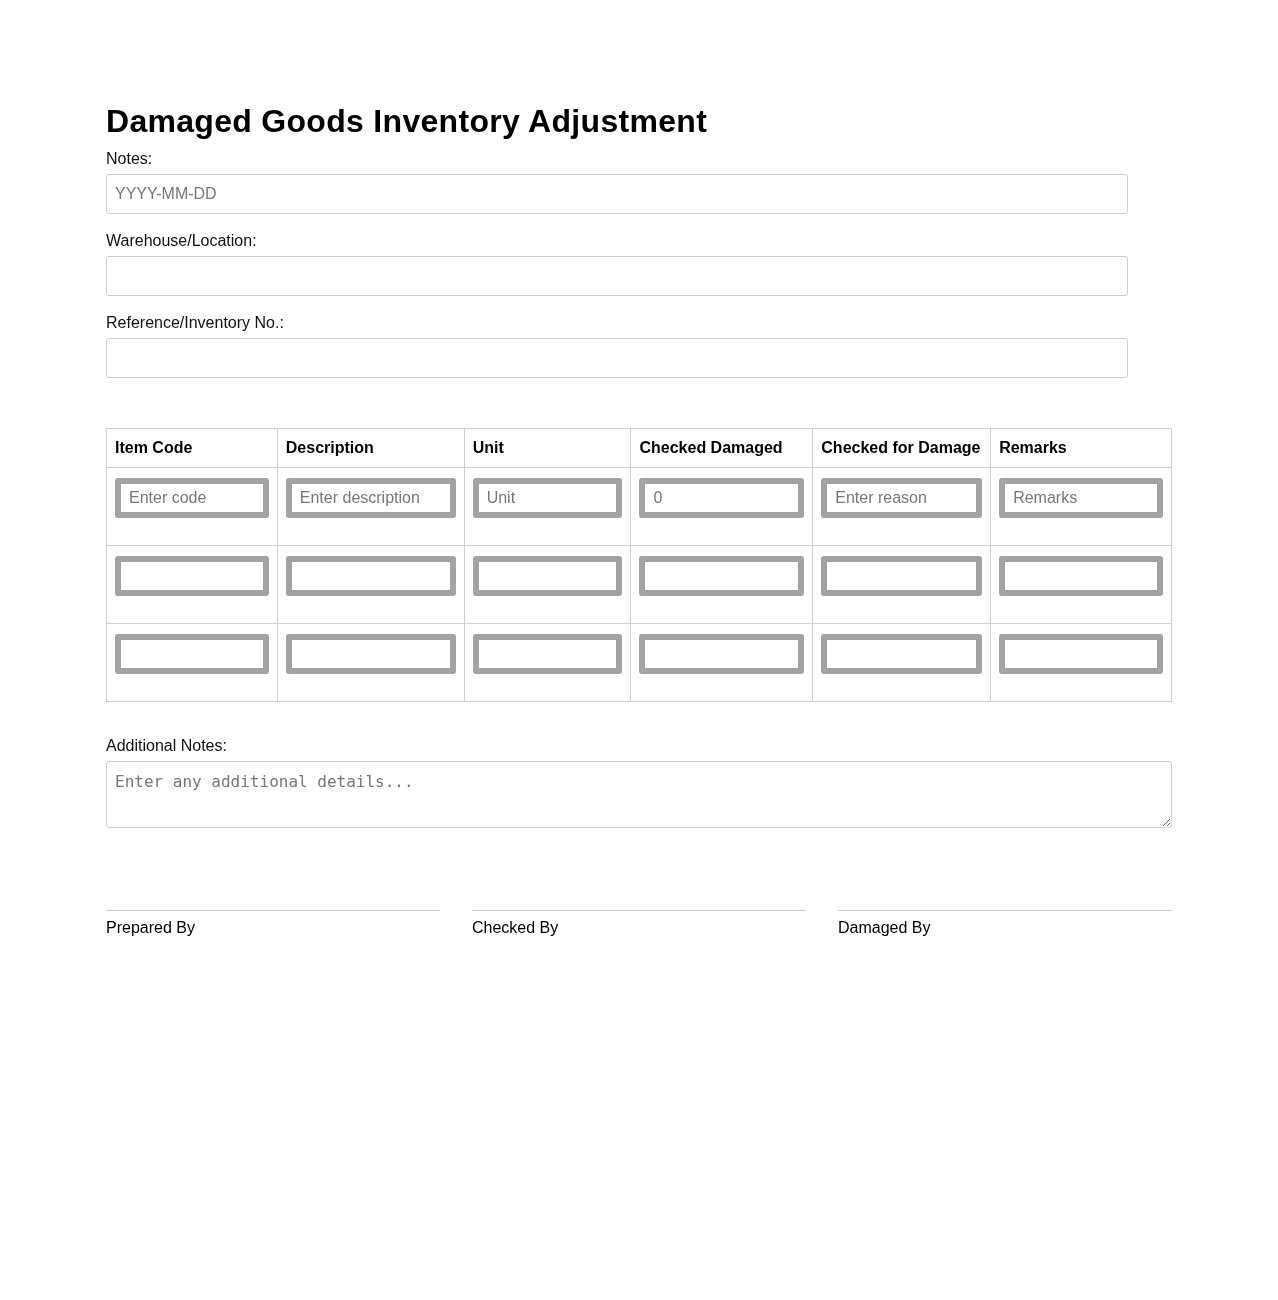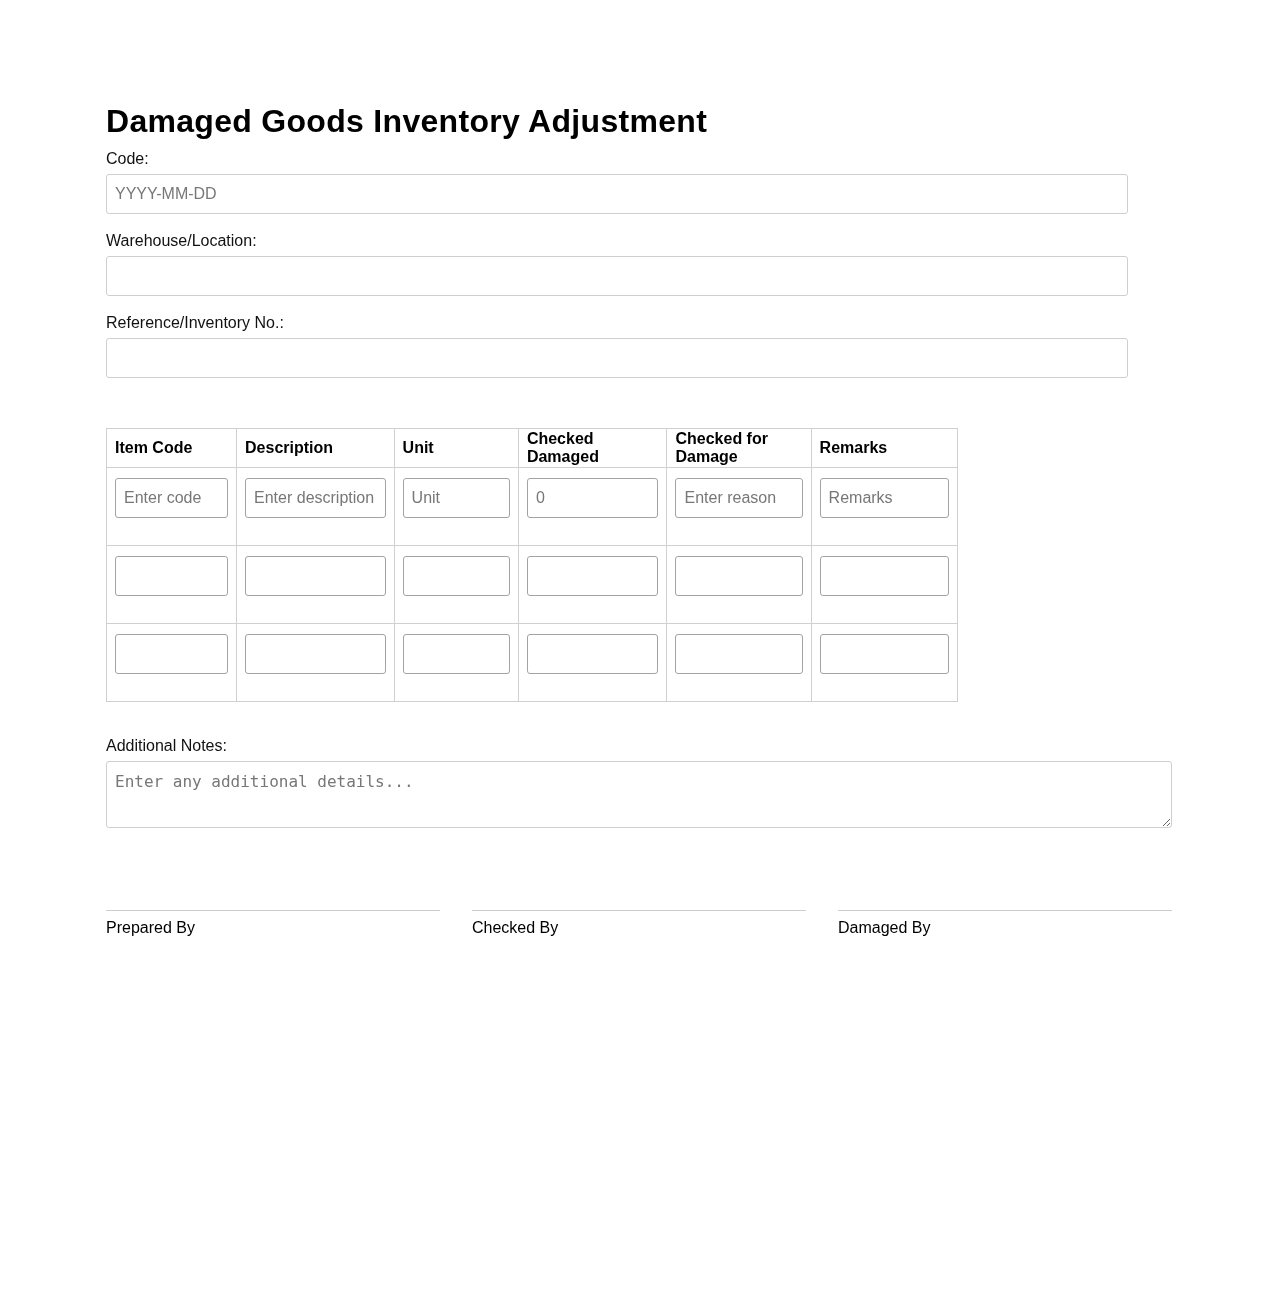--- a/index.html
+++ b/index.html
@@ -2,37 +2,37 @@
 <html><head>
 <meta charset="utf-8">
 <style>
   html, body { margin: 0; padding: 0; background: #ffffff; }
   body { width: 1278px; height: 1300px; font-family: "Liberation Sans", sans-serif; color: #000; }
   .container { position: absolute; left: 106px; top: 0; width: 1066px; }
   h1 { position: absolute; top: 103px; left: 0; margin: 0; font-size: 32px; font-weight: bold; letter-spacing: 0.3px; white-space: nowrap; }
   .label { position: absolute; left: 0; font-size: 16px; color: #111; }
   .field { position: absolute; left: 0; width: 1022px; height: 40px; box-sizing: border-box; border: 1px solid #cfcfcf; border-radius: 3px; padding: 0 8px; font-family: "Liberation Sans", sans-serif; font-size: 16px; background: #fff; }
   .field::placeholder { color: #777; }
-  table { position: absolute; top: 428px; left: 0; width: 852px; border-collapse: collapse; }
+  table { position: absolute; top: 428px; left: 0; width: 1066px; border-collapse: collapse; }
   th, td { border: 1px solid #d0d0d0; text-align: left; vertical-align: top; }
   th { height: 38px; padding: 0 8px; font-size: 16px; font-weight: bold; vertical-align: middle; }
   td { height: 78px; padding: 10px 8px 0 8px; box-sizing: border-box; }
-  td input { width: 100%; height: 40px; box-sizing: border-box; border: 1px solid #a3a3a3; border-radius: 3px; padding: 0 8px; font-family: "Liberation Sans", sans-serif; font-size: 16px; }
+  td input { width: 100%; height: 40px; box-sizing: border-box; border: 6px solid #a3a3a3; border-radius: 3px; padding: 0 8px; font-family: "Liberation Sans", sans-serif; font-size: 16px; }
   td input::placeholder { color: #777; }
   textarea { position: absolute; top: 761px; left: 0; width: 1066px; height: 67px; box-sizing: border-box; border: 1px solid #cfcfcf; border-radius: 3px; padding: 10px 8px; font-family: "DejaVu Sans Mono", monospace; font-size: 16px; resize: vertical; }
   textarea::placeholder { color: #777; }
   .sig { position: absolute; top: 910px; width: 334px; border-top: 1px solid #cccccc; padding-top: 8px; font-size: 16px; }
 </style>
 </head>
 <body>
 
 <div class="container">
   <h1>Damaged Goods Inventory Adjustment</h1>
 
-  <label class="label" style="top:150px">Code:</label>
+  <label class="label" style="top:150px">Notes:</label>
   <input class="field" style="top: 174px;" type="text" placeholder="YYYY-MM-DD">
 
   <label class="label" style="top:232px">Warehouse/Location:</label>
   <input class="field" style="top: 256px;" type="text">
 
   <label class="label" style="top:314px">Reference/Inventory No.:</label>
   <input class="field" style="top: 338px;" type="text">
 
   <table>
     <colgroup>

